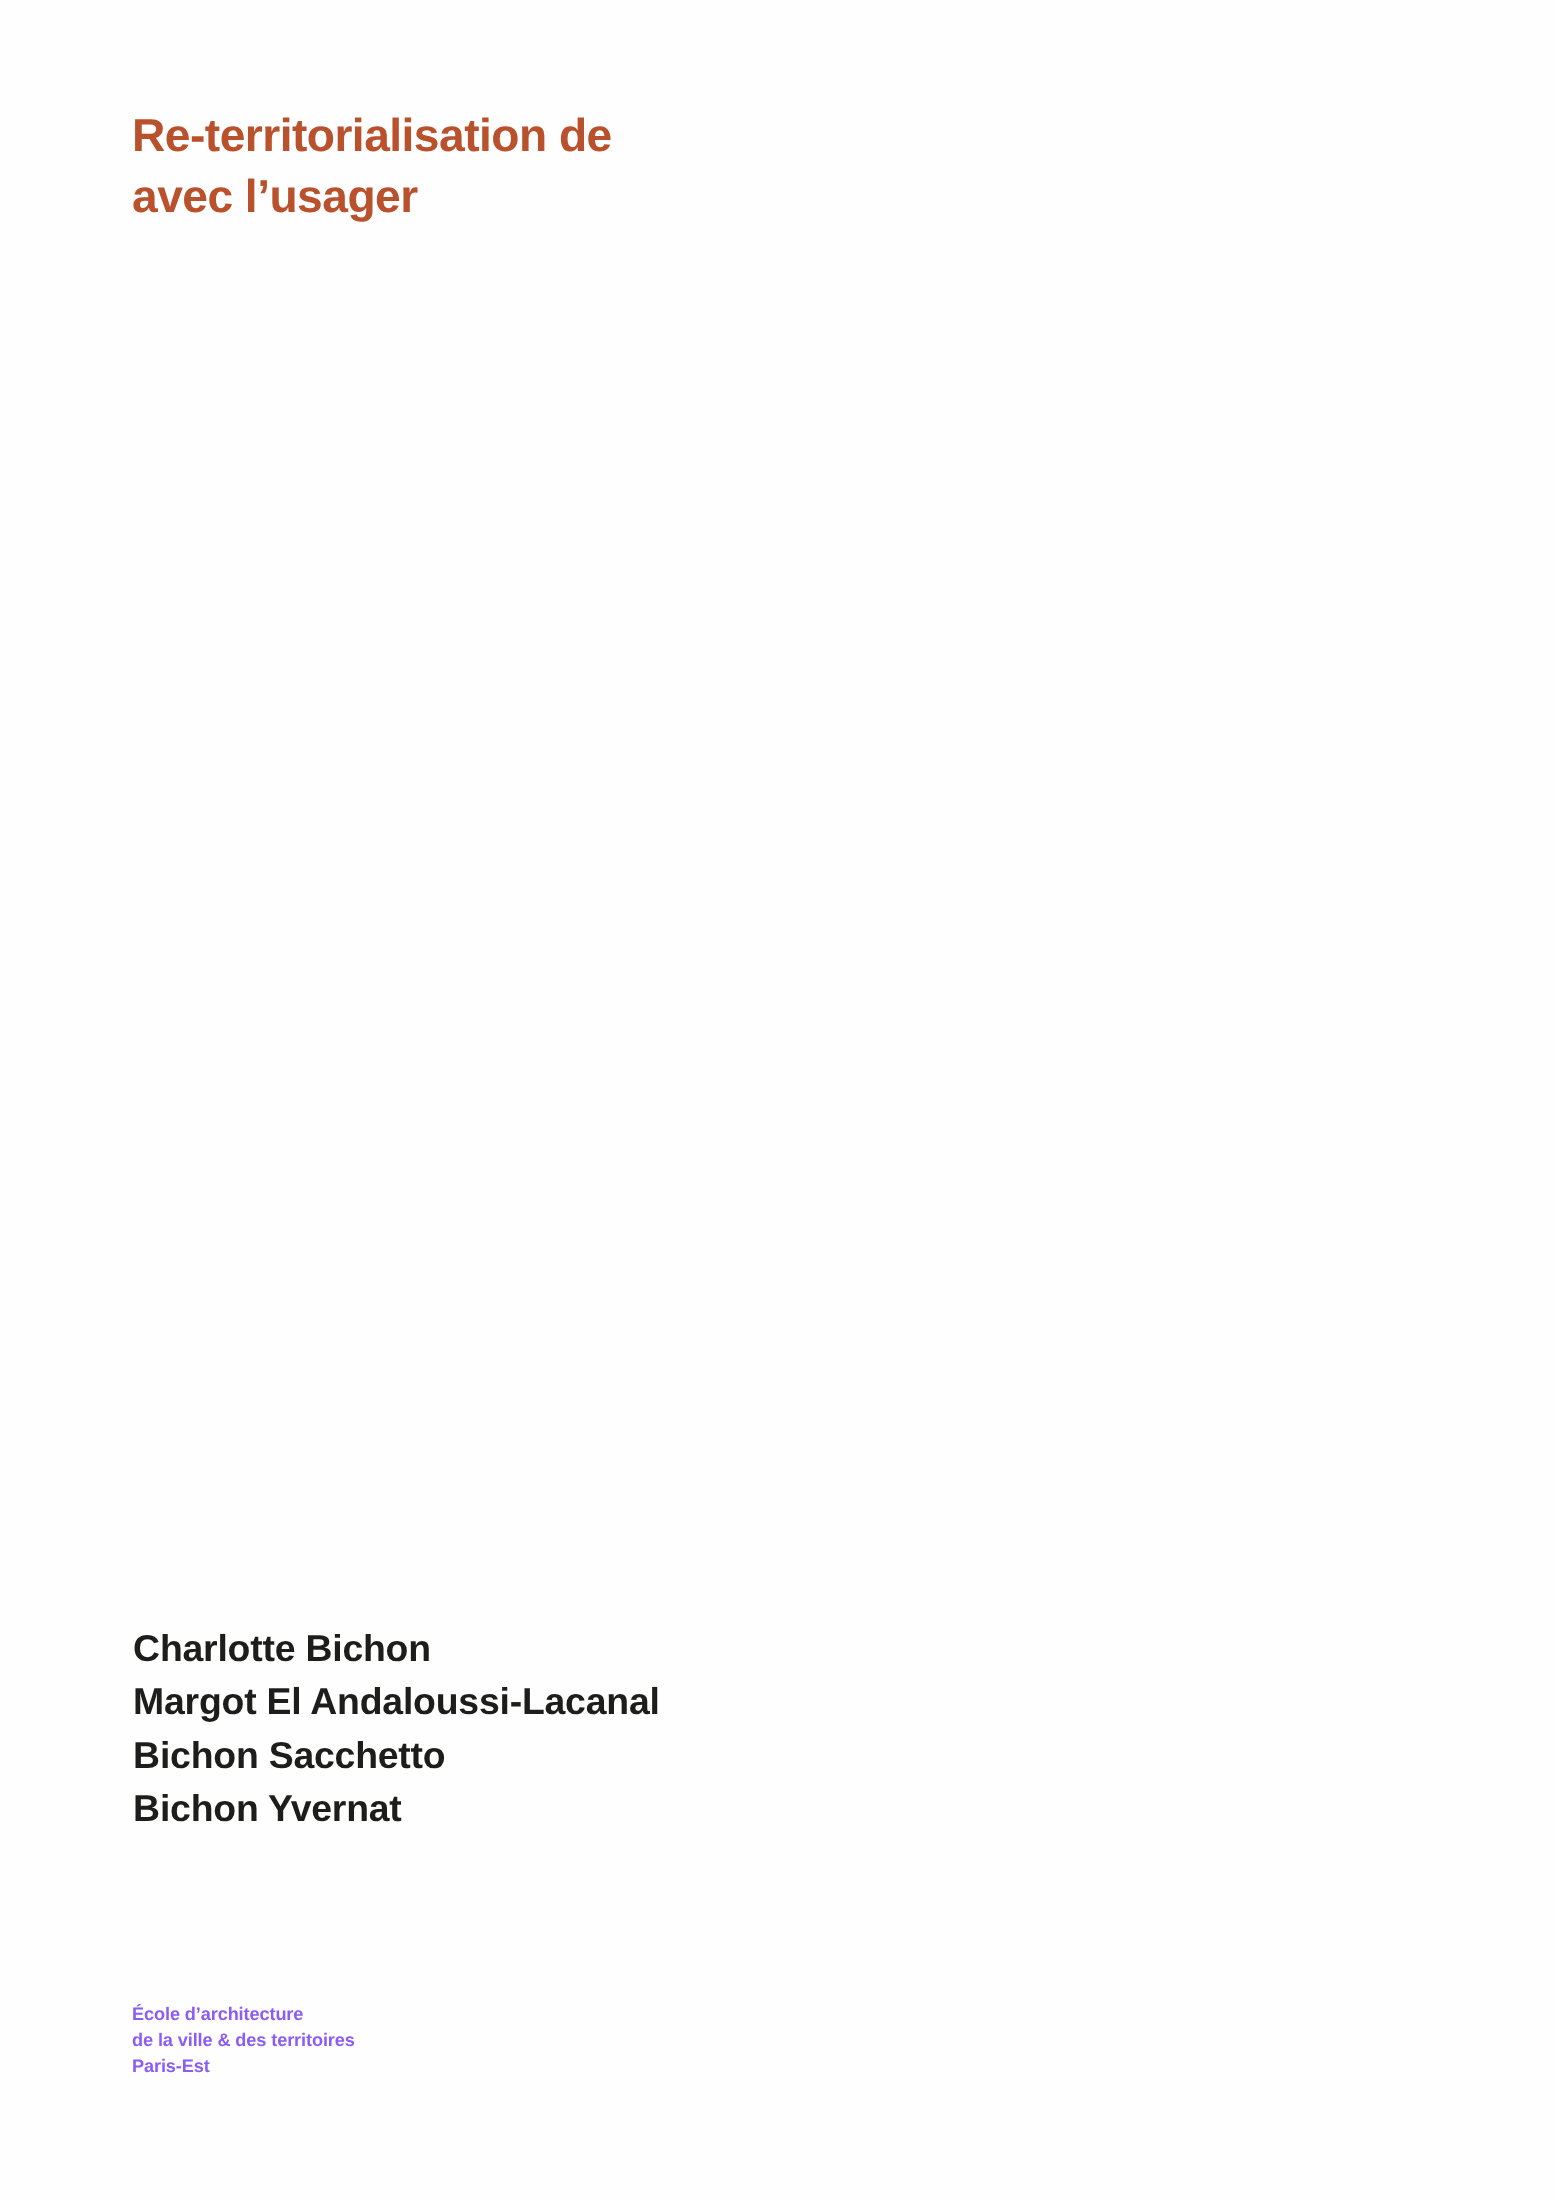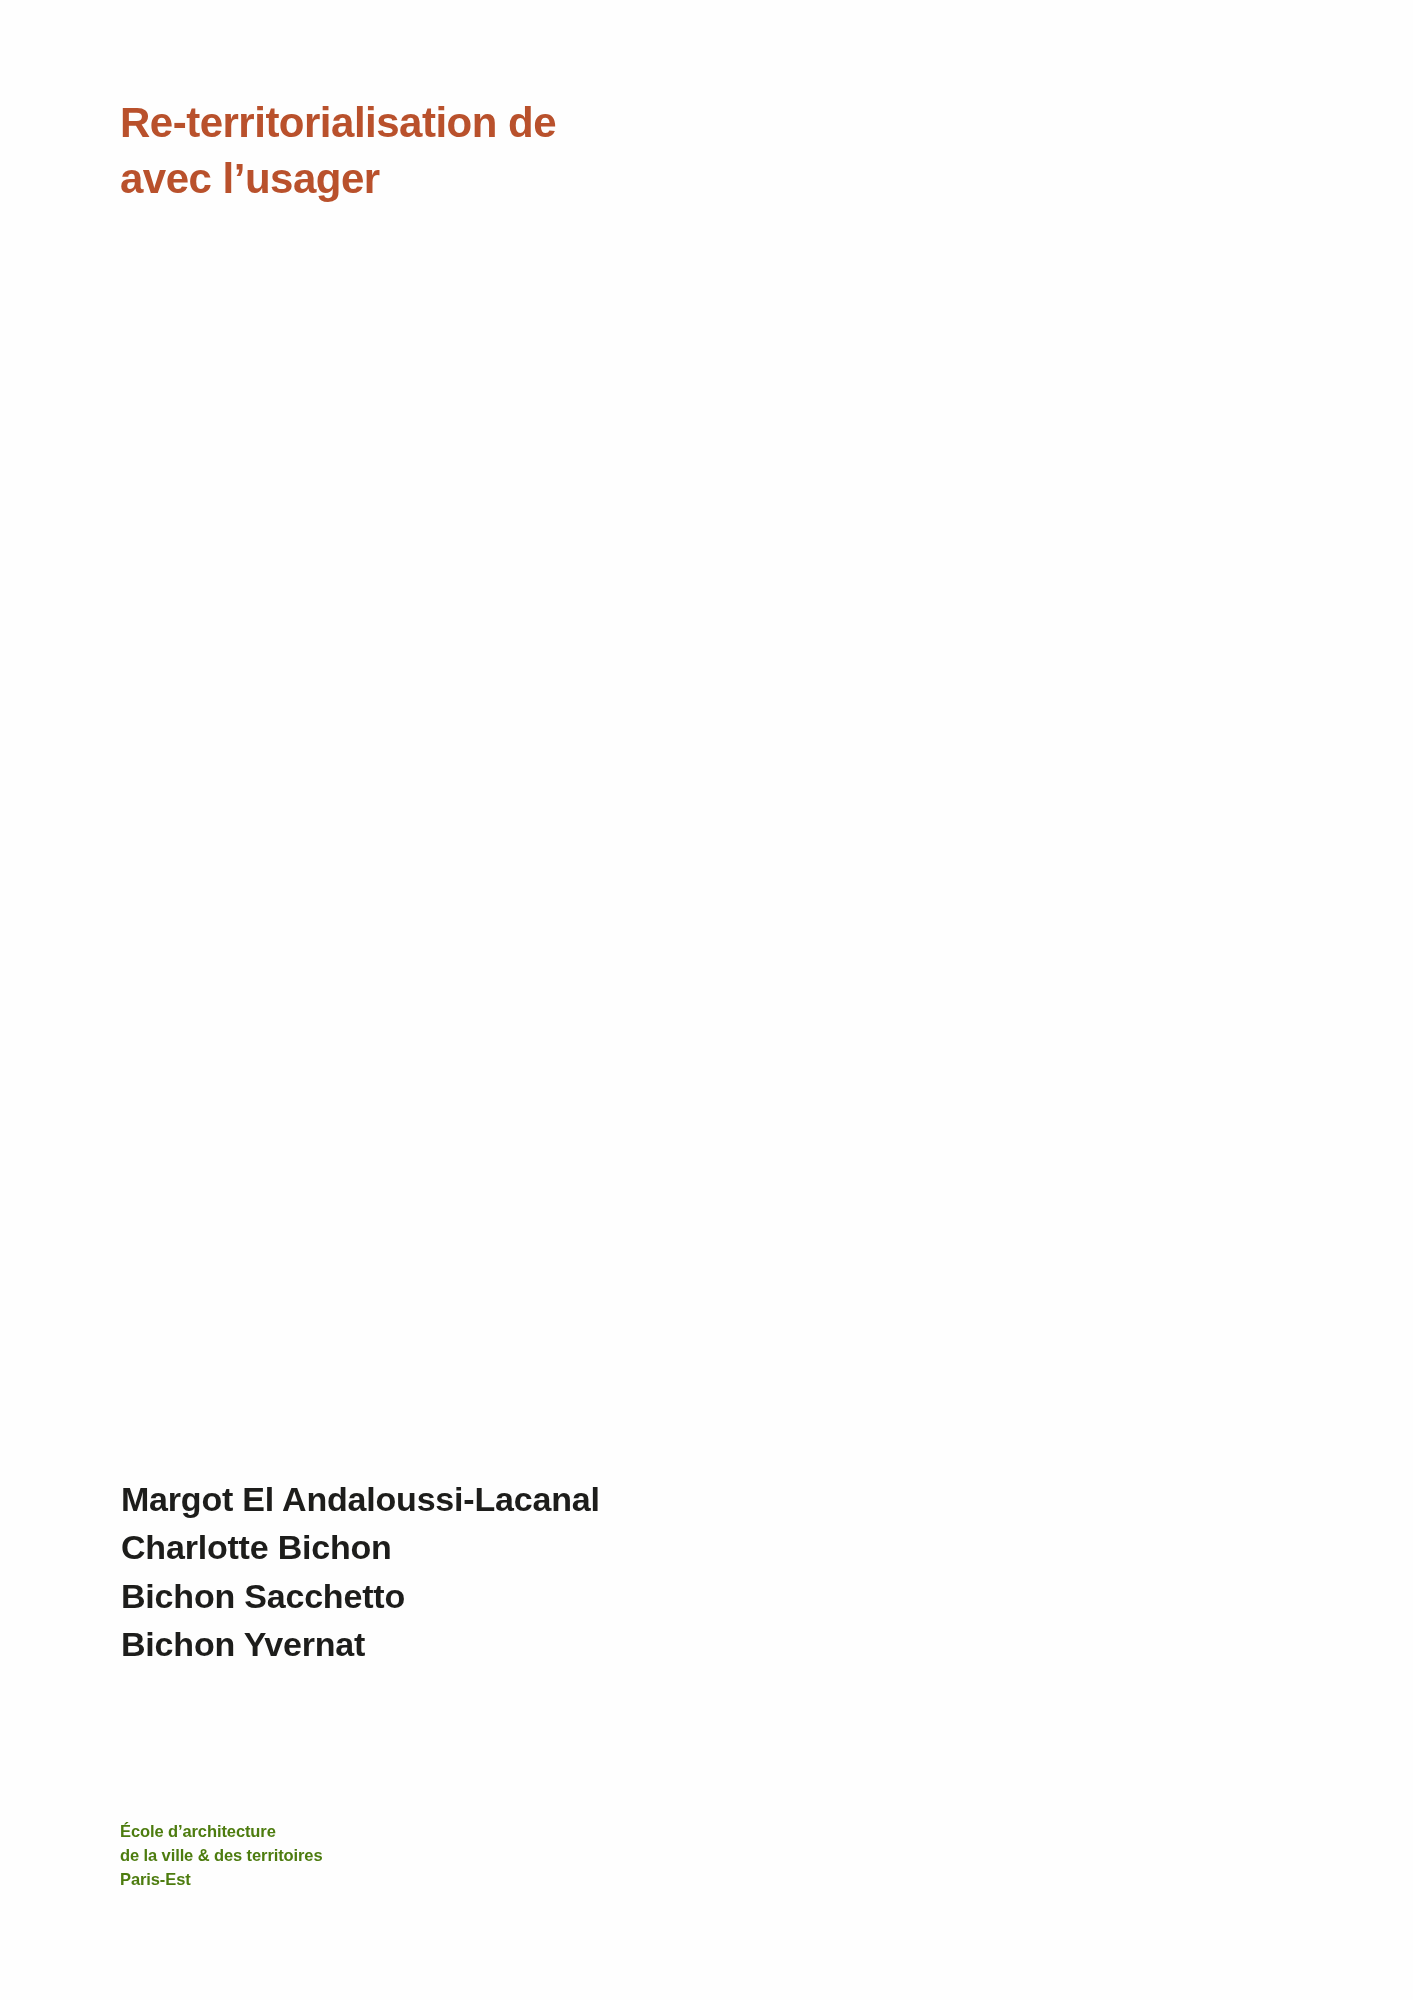--- a/index.html
+++ b/index.html
@@ -56,42 +56,42 @@
   }
 
   .school-block {
     position: absolute;
     left: 120px;
     top: 1820px;
     width: 600px;
   }
 
   .school-line {
-    color: #4d7c0f;
+    color: #8b5cf6;
     font-family: "Liberation Sans", sans-serif;
     font-weight: bold;
     font-size: 16.5px;
     line-height: 1.45;
     letter-spacing: -0.1px;
     white-space: nowrap;
   }
 </style>
 </head>
 <body>
 
 <div class="page">
 
   <div class="title-block">
     <div class="title-line">Re-territorialisation de</div>
     <div class="title-line">avec l’usager</div>
   </div>
 
   <div class="authors-block">
+    <div class="author">Charlotte Bichon</div>
     <div class="author">Margot El Andaloussi-Lacanal</div>
-    <div class="author">Charlotte Bichon</div>
     <div class="author">Bichon Sacchetto</div>
     <div class="author">Bichon Yvernat</div>
   </div>
 
   <div class="school-block">
     <div class="school-line">École d’architecture</div>
     <div class="school-line">de la ville &amp; des territoires</div>
     <div class="school-line">Paris-Est</div>
   </div>
 

